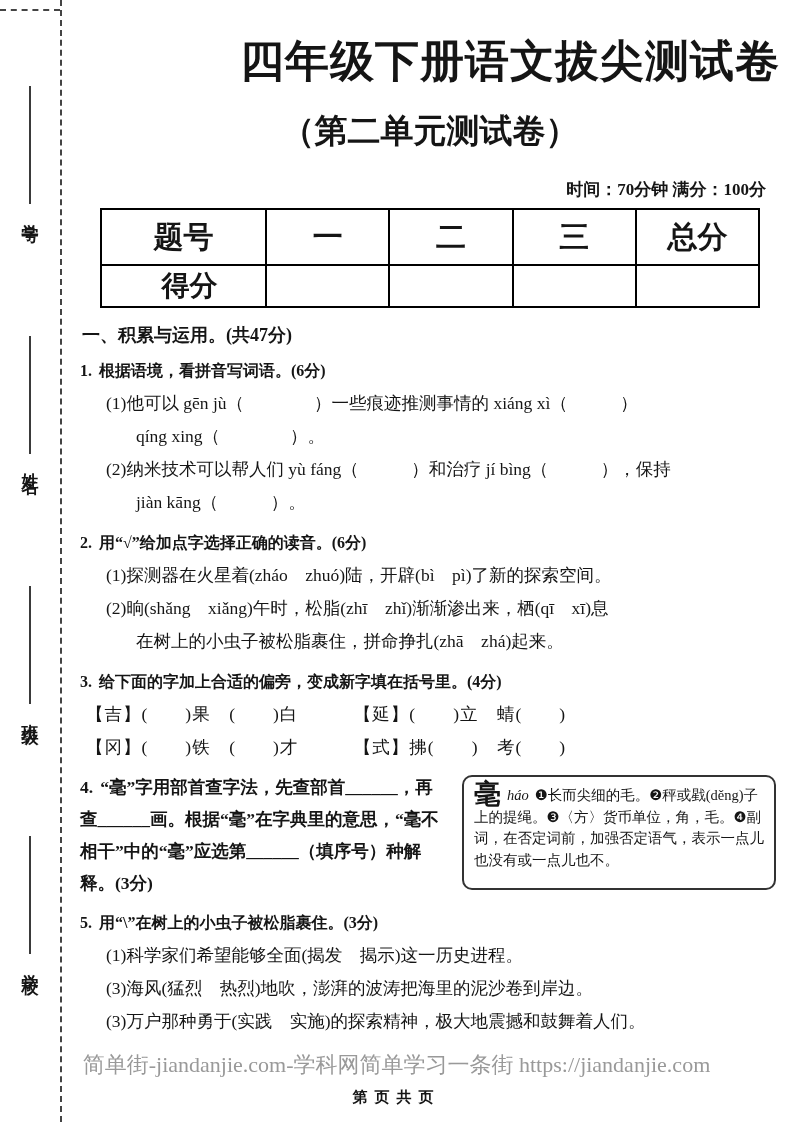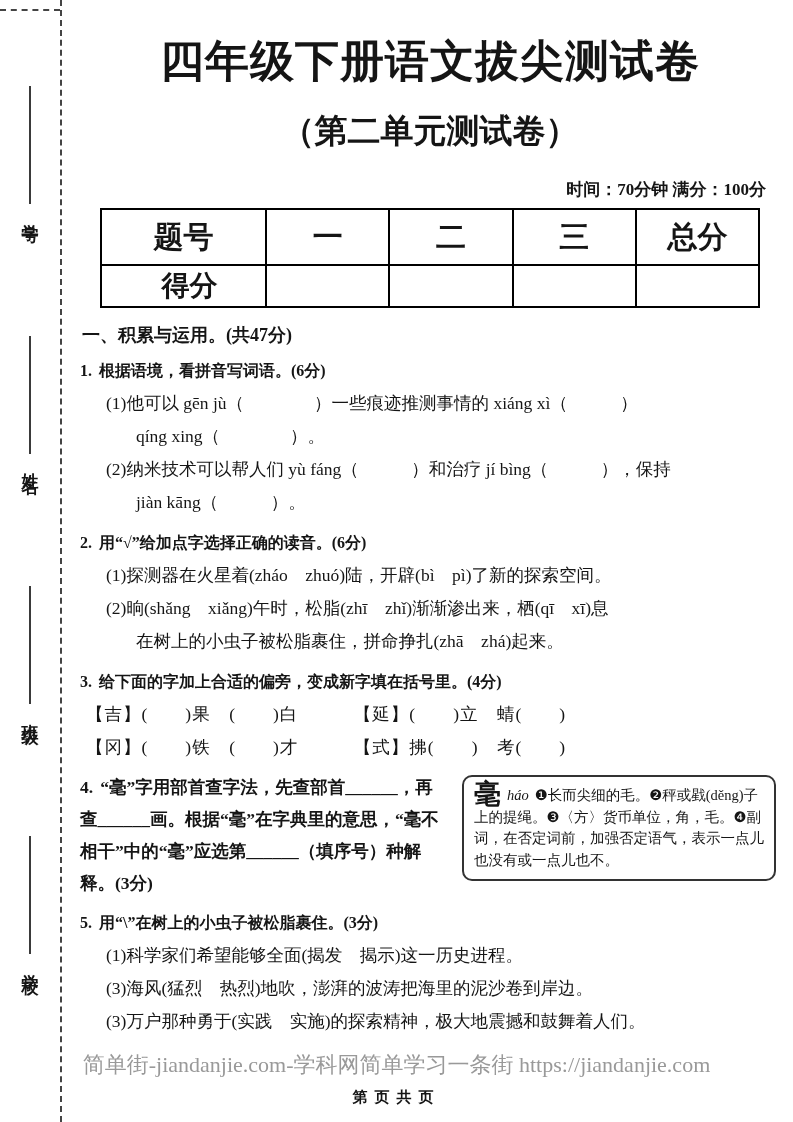--- a/index.html
+++ b/index.html
@@ -28,21 +28,21 @@
   .strip-line { width:1.5px; background:#3a3a3a; height:118px; }
   .strip-label {
     writing-mode:vertical-rl; text-orientation:mixed;
     font-size:17px; font-weight:600; letter-spacing:4px; margin-top:6px;
   }
   .f1 { top:86px; } .f2 { top:336px; } .f3 { top:586px; } .f4 { top:836px; }
 
   
   .main { position:absolute; left:80px; top:0; width:700px; }
   .title {
-    text-align:center; margin-top:32px;
+    text-align:right; margin-top:32px;
     font-family:"Liberation Sans", sans-serif;
     font-weight:900; font-size:44px; letter-spacing:1px;
   }
   .subtitle {
     text-align:center; margin-top:18px;
     font-family:"Liberation Sans", sans-serif;
     font-weight:900; font-size:33px;
   }
   .meta {
     text-align:right; padding-right:14px; margin-top:24px;
@@ -66,21 +66,21 @@
   .q-num { font-weight:bold; margin-right:7px; }
   .q-line { font-size:17.5px; line-height:33px; padding-left:26px; }
   .q-line.cont { padding-left:56px; }
   .q-line.tight { padding-left:6px; letter-spacing:1px; }
 
   
   .q4-wrap { display:flow-root; margin-top:7px; }
   .dict-box {
     float:right; width:314px; margin:4px 4px 6px 20px;
     border:2px solid #333; border-radius:10px;
-    padding:7px 10px 8px 10px;
+    padding:7px 10px 17px 10px;
     font-size:14.5px; line-height:21.5px;
   }
   .dict-char { font-size:27px; font-weight:bold; margin-right:6px; vertical-align:-3px; }
   .dict-pinyin { font-style:italic; margin-right:6px; }
   .q4-text { font-weight:bold; font-size:17.5px; line-height:32px; }
 
   
   .footer-credit {
     position:absolute; left:0; width:793px; top:1050px;
     text-align:center; color:#999; font-size:22px;

